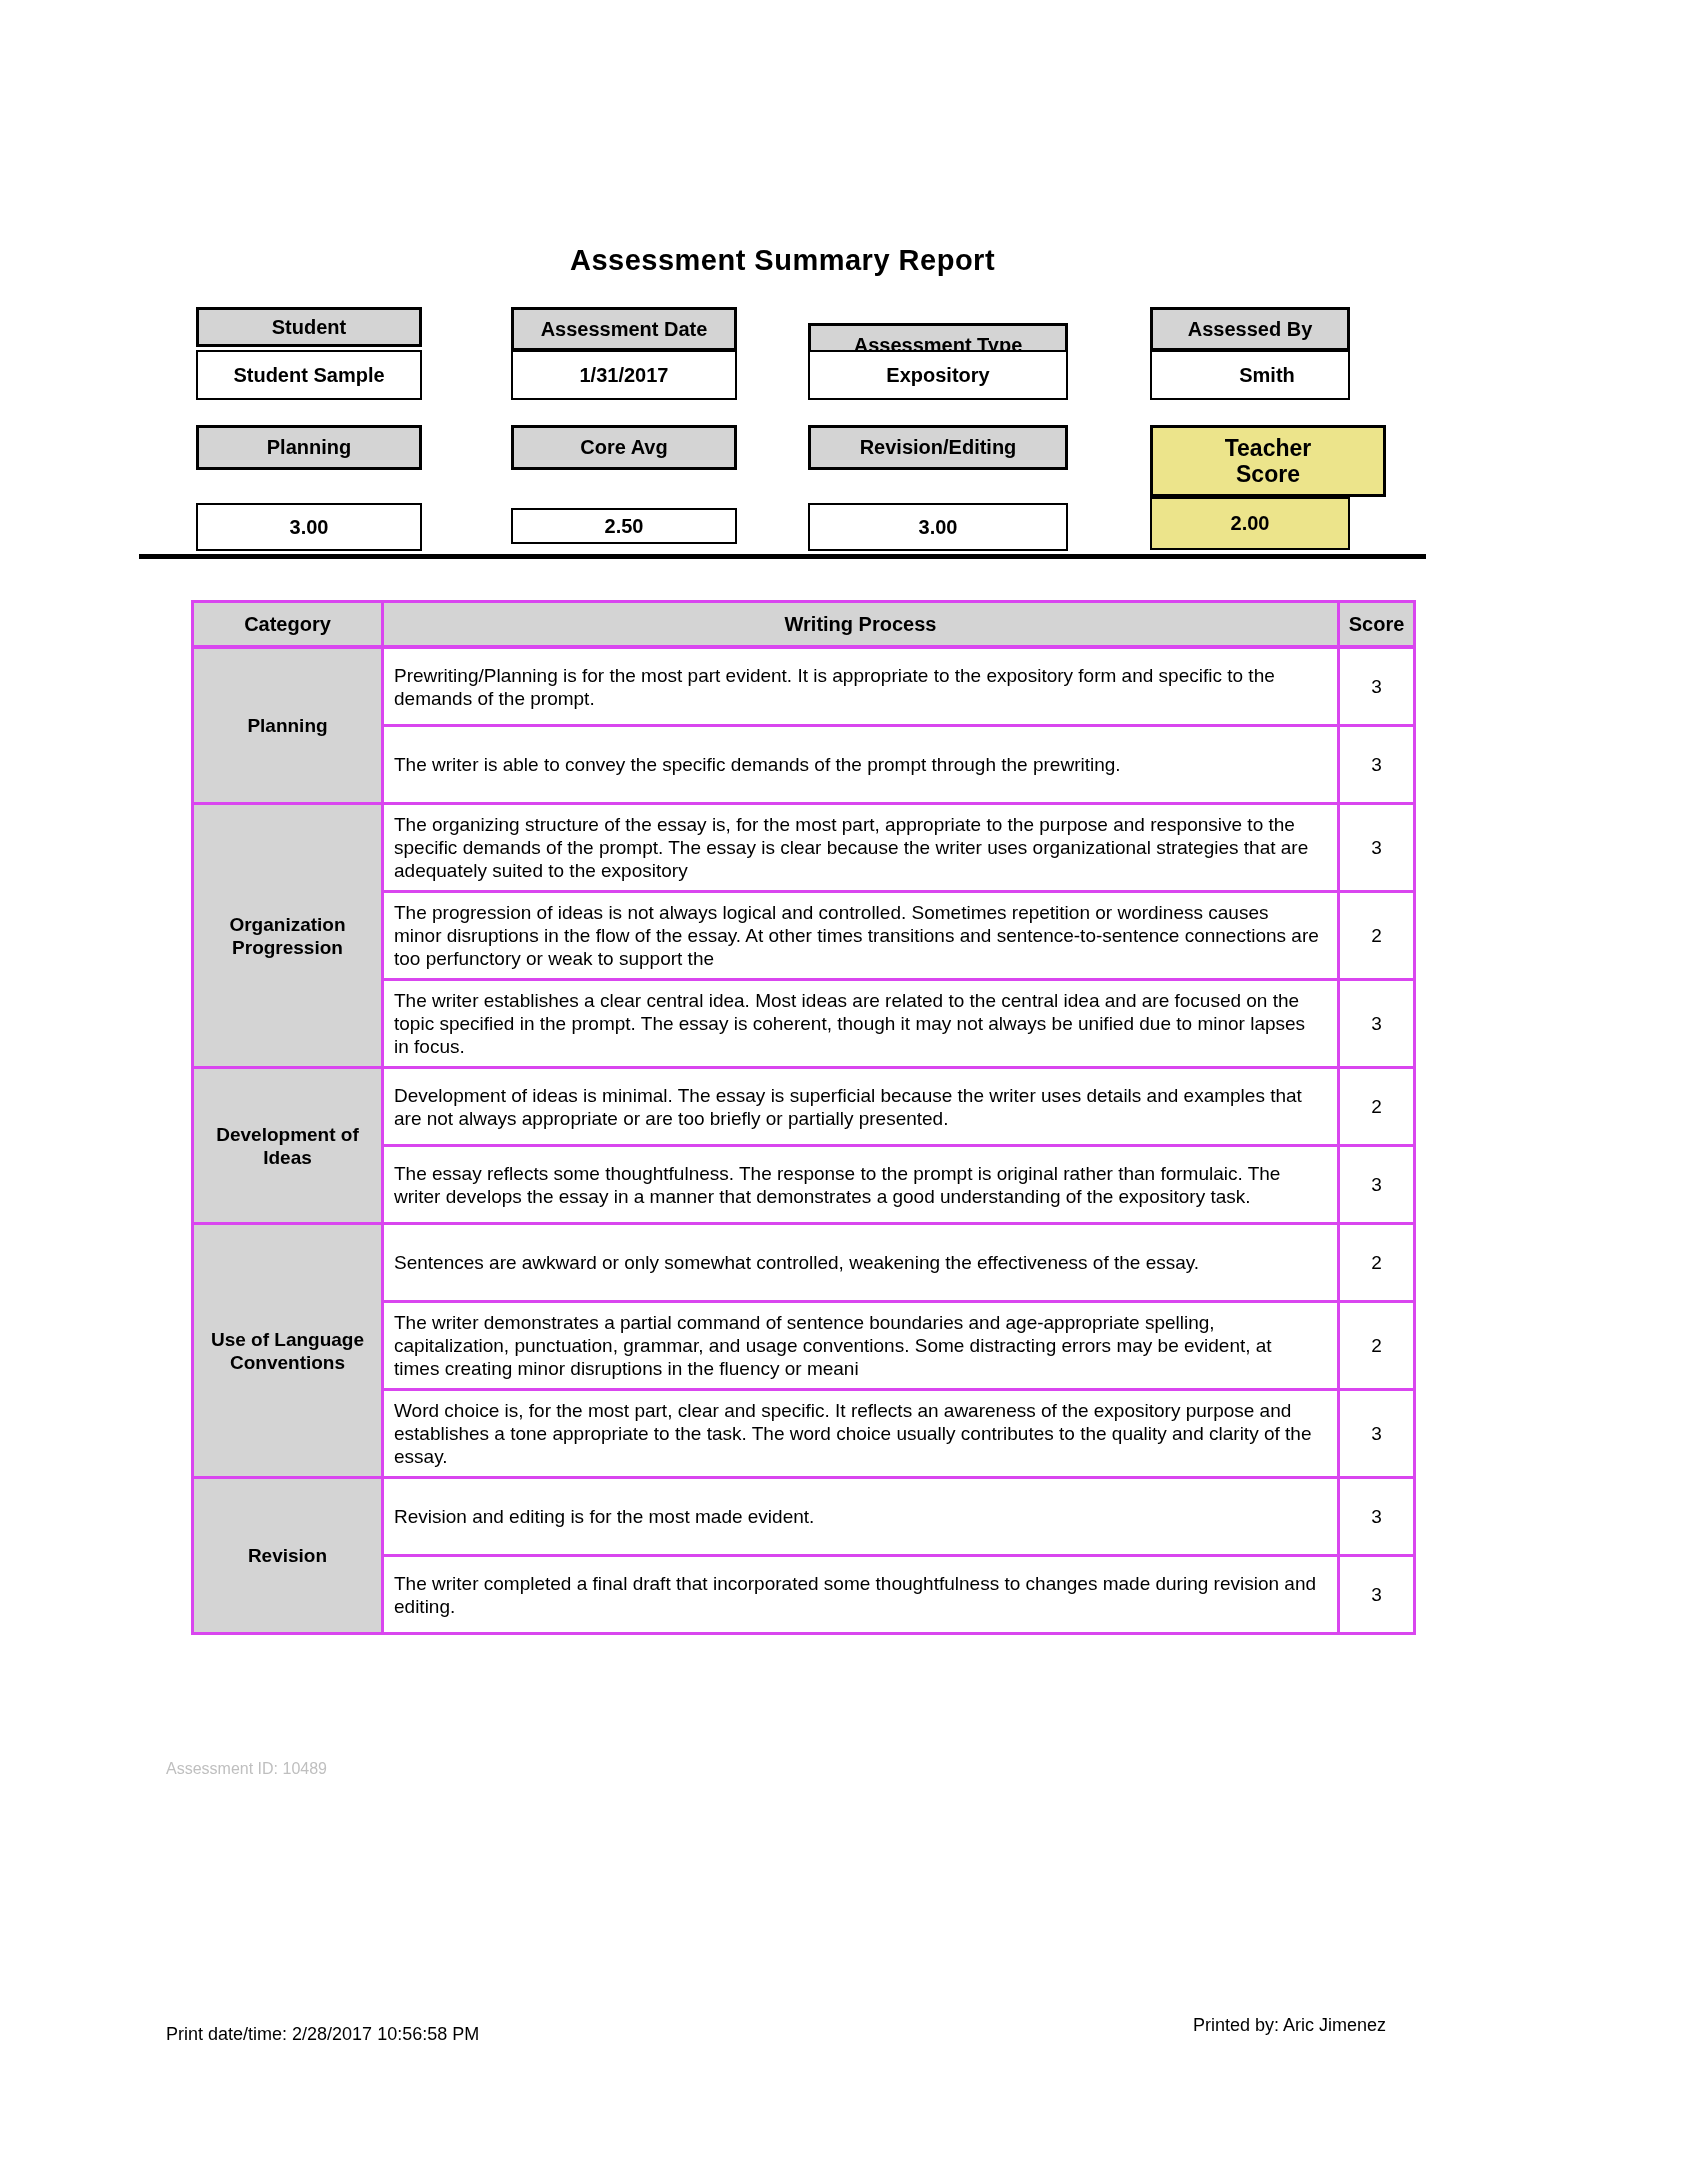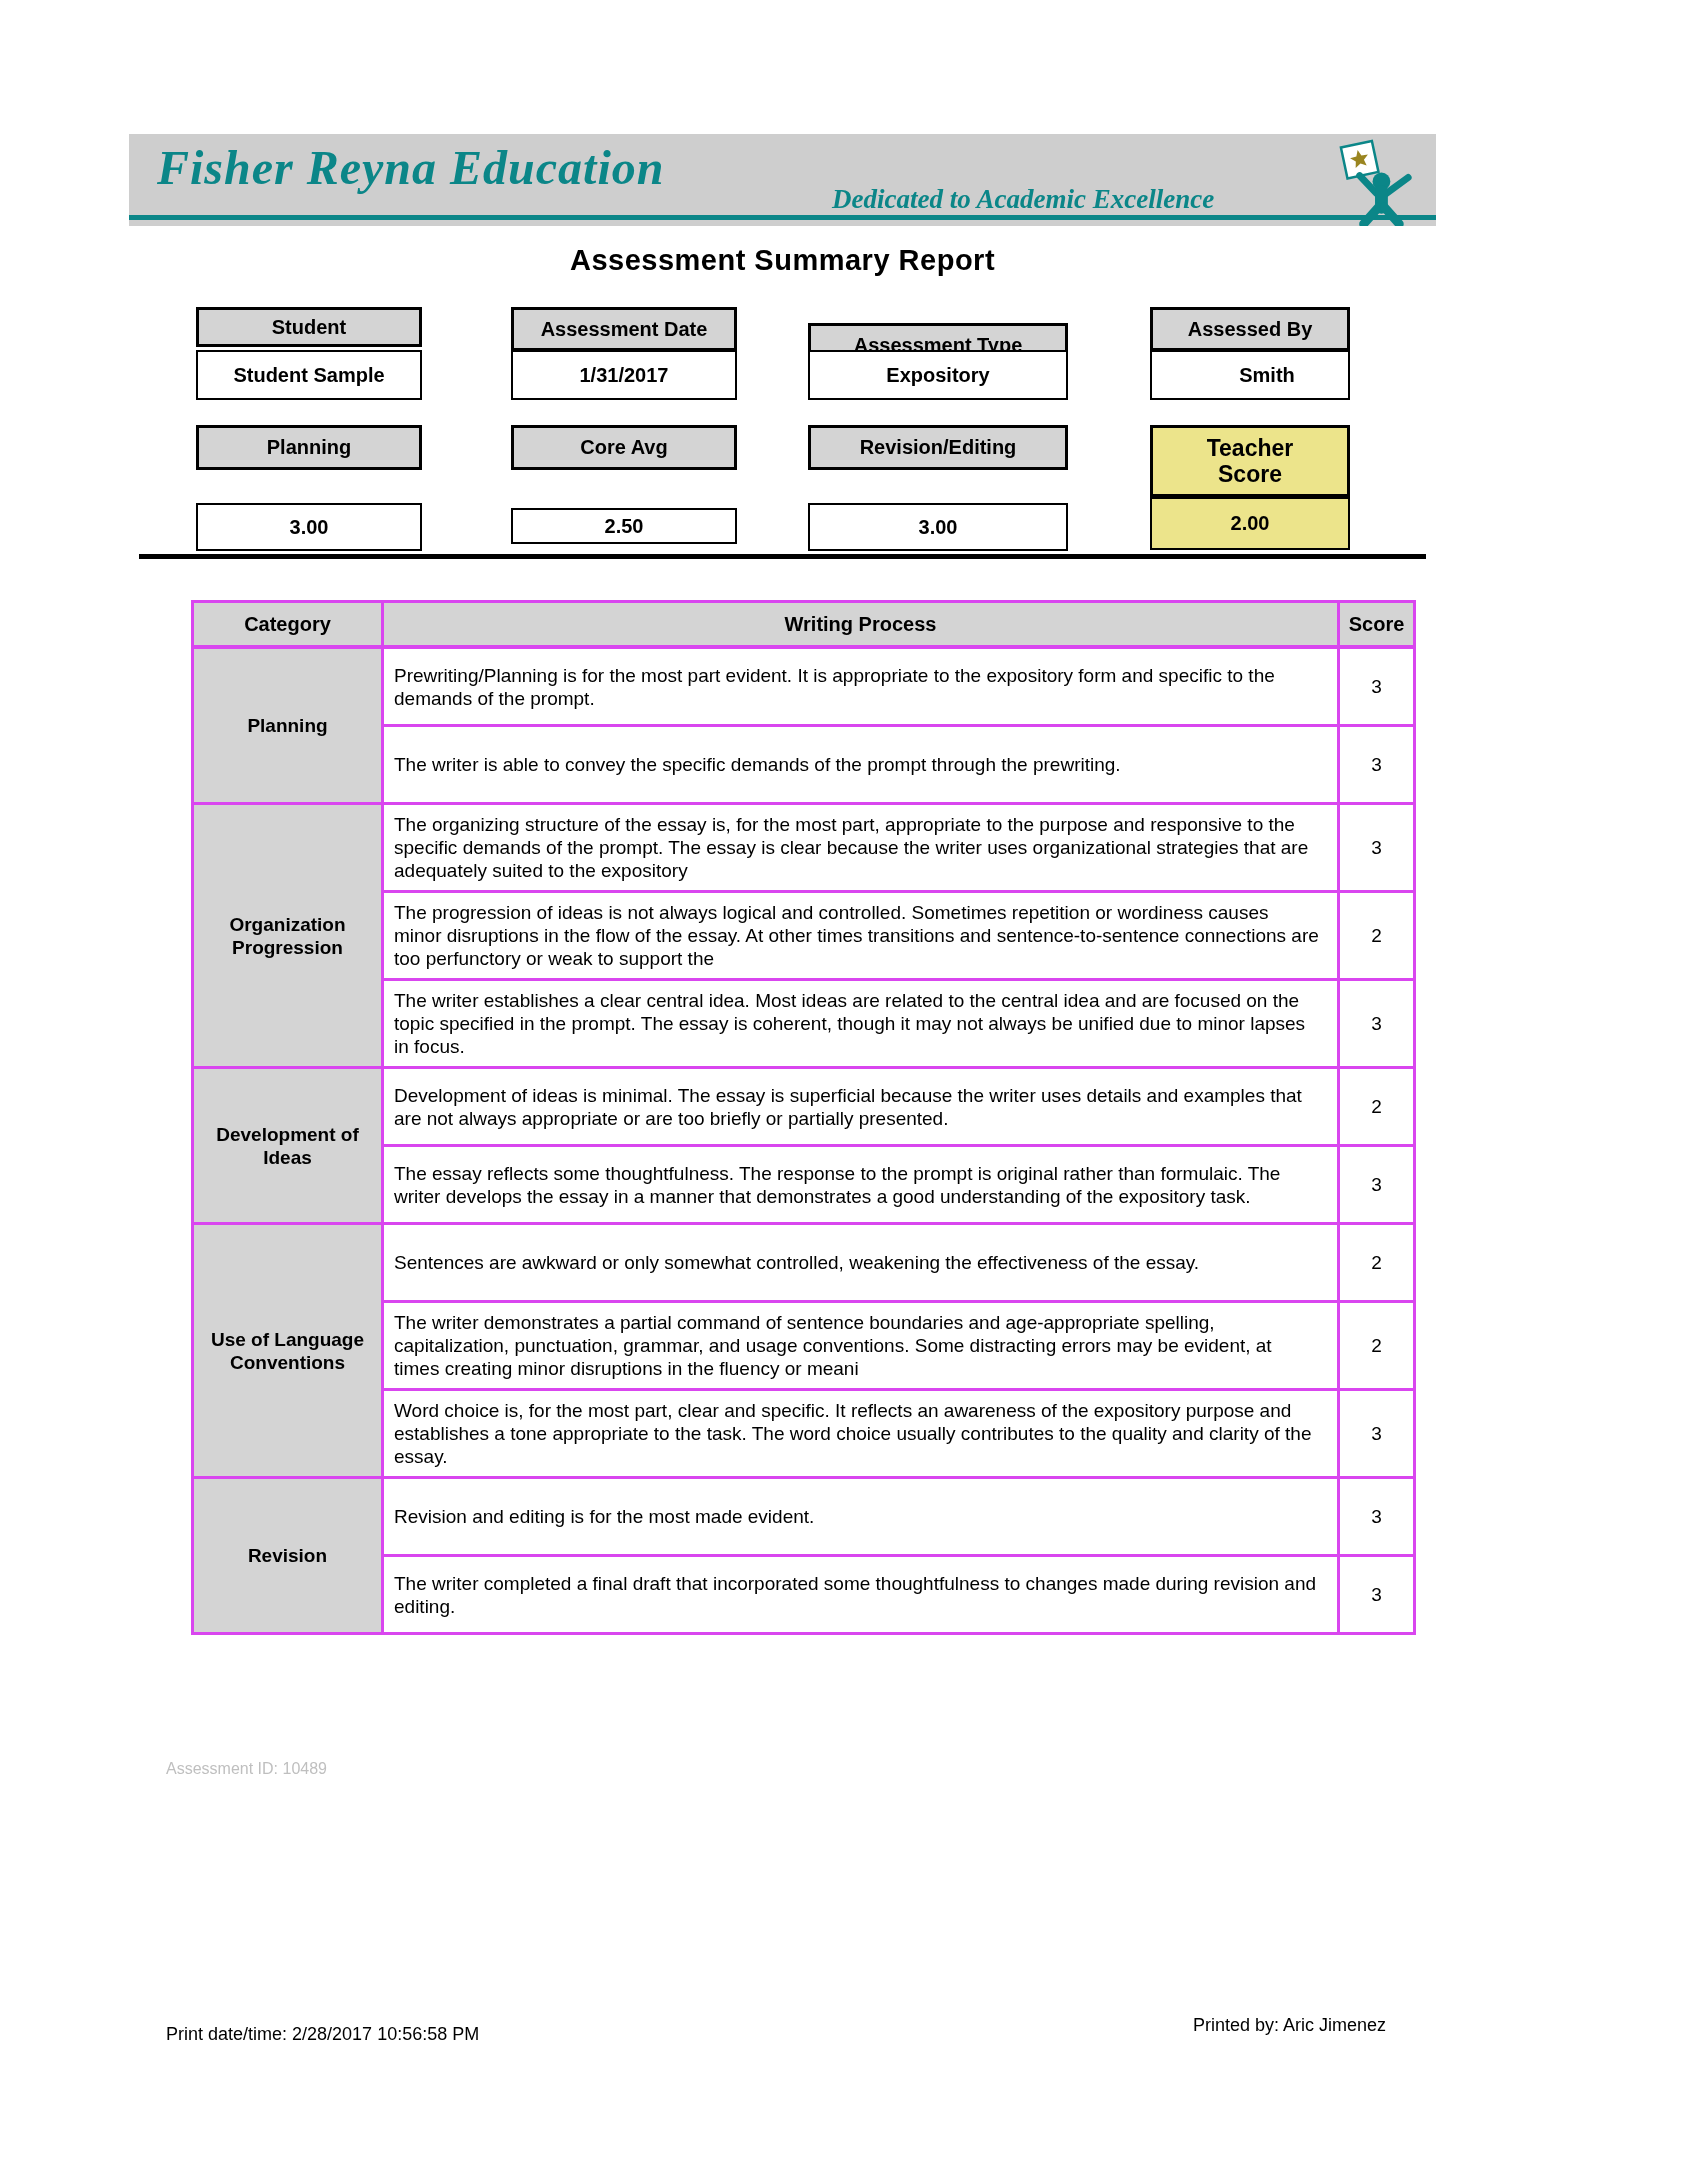--- a/index.html
+++ b/index.html
@@ -44,37 +44,20 @@
   .comments{position:absolute;left:166px;top:1681px;width:1119px;font-weight:bold;font-size:20px;line-height:28px;}
   .aid{position:absolute;left:166px;top:1760px;font-size:16px;color:var(--muted);}
   .foot-left{position:absolute;left:166px;top:2024px;font-size:18px;}
   .foot-right{position:absolute;left:1193px;top:2015px;font-size:18px;}
 </style>
 </head>
 <body>
 
 <div class="page" style="--teal: #0b8688; --band-gray: #cecece; --box-gray: #d4d4d4; --hl-yellow: #ece48b; --muted: #bfbfbf;">
 
-  <div class="band">
-    <div class="brand">Fisher Reyna Education</div>
-    <div class="tagline">Dedicated to Academic Excellence</div>
-    <div class="band-rule"></div>
-    <svg class="logo" viewBox="0 0 110 93">
-      <g transform="rotate(-12 38 26)">
-        <rect x="22" y="10" width="32" height="32" fill="#ffffff" stroke="#0b8688" stroke-width="2.5"></rect>
-        <path id="star" d="M38 16 l2.6 6.1 6.6 .5 -5 4.3 1.5 6.4 -5.7 -3.4 -5.7 3.4 1.5 -6.4 -5 -4.3 6.6 -.5 Z" fill="#9a8520"></path>
-      </g>
-      <circle cx="60" cy="48" r="9" fill="#0b8688"></circle>
-      <path d="M55 60 L38 42" stroke="#0b8688" stroke-width="7" stroke-linecap="round"></path>
-      <path d="M65 60 L87 44" stroke="#0b8688" stroke-width="7" stroke-linecap="round"></path>
-      <path d="M60 58 L60 74" stroke="#0b8688" stroke-width="13" stroke-linecap="round"></path>
-      <path d="M57 74 L42 91" stroke="#0b8688" stroke-width="9" stroke-linecap="round"></path>
-      <path d="M63 74 L78 91" stroke="#0b8688" stroke-width="9" stroke-linecap="round"></path>
-    </svg>
-  </div>
 
   <div class="title">Assessment Summary Report</div>
 
   <div id="info-boxes">
       <div class="ibox lbl" style="left: 196px; top: 307px; width: 226px; height: 40px;">
         <span>Student</span>
       </div>
       <div class="ibox val" style="left: 196px; top: 350px; width: 226px; height: 50px;">
         <span>Student Sample</span>
       </div>
@@ -107,21 +90,21 @@
       </div>
       <div class="ibox val" style="left: 511px; top: 508px; width: 226px; height: 36px;">
         <span>2.50</span>
       </div>
       <div class="ibox lbl" style="left: 808px; top: 425px; width: 260px; height: 45px;">
         <span>Revision/Editing</span>
       </div>
       <div class="ibox val" style="left: 808px; top: 503px; width: 260px; height: 48px;">
         <span>3.00</span>
       </div>
-      <div class="ibox lbl hl stacked" style="left: 1150px; top: 425px; width: 200px; height: 72px;">
+      <div class="ibox lbl hl stacked" style="left: 1150px; top: 425px; width: 236px; height: 72px;">
         <span>Teacher Score</span>
       </div>
       <div class="ibox val hl" style="left: 1150px; top: 497px; width: 200px; height: 53px;">
         <span>2.00</span>
       </div>
     </div>
 
   <div class="rule"></div>
 
   <table class="rubric">

